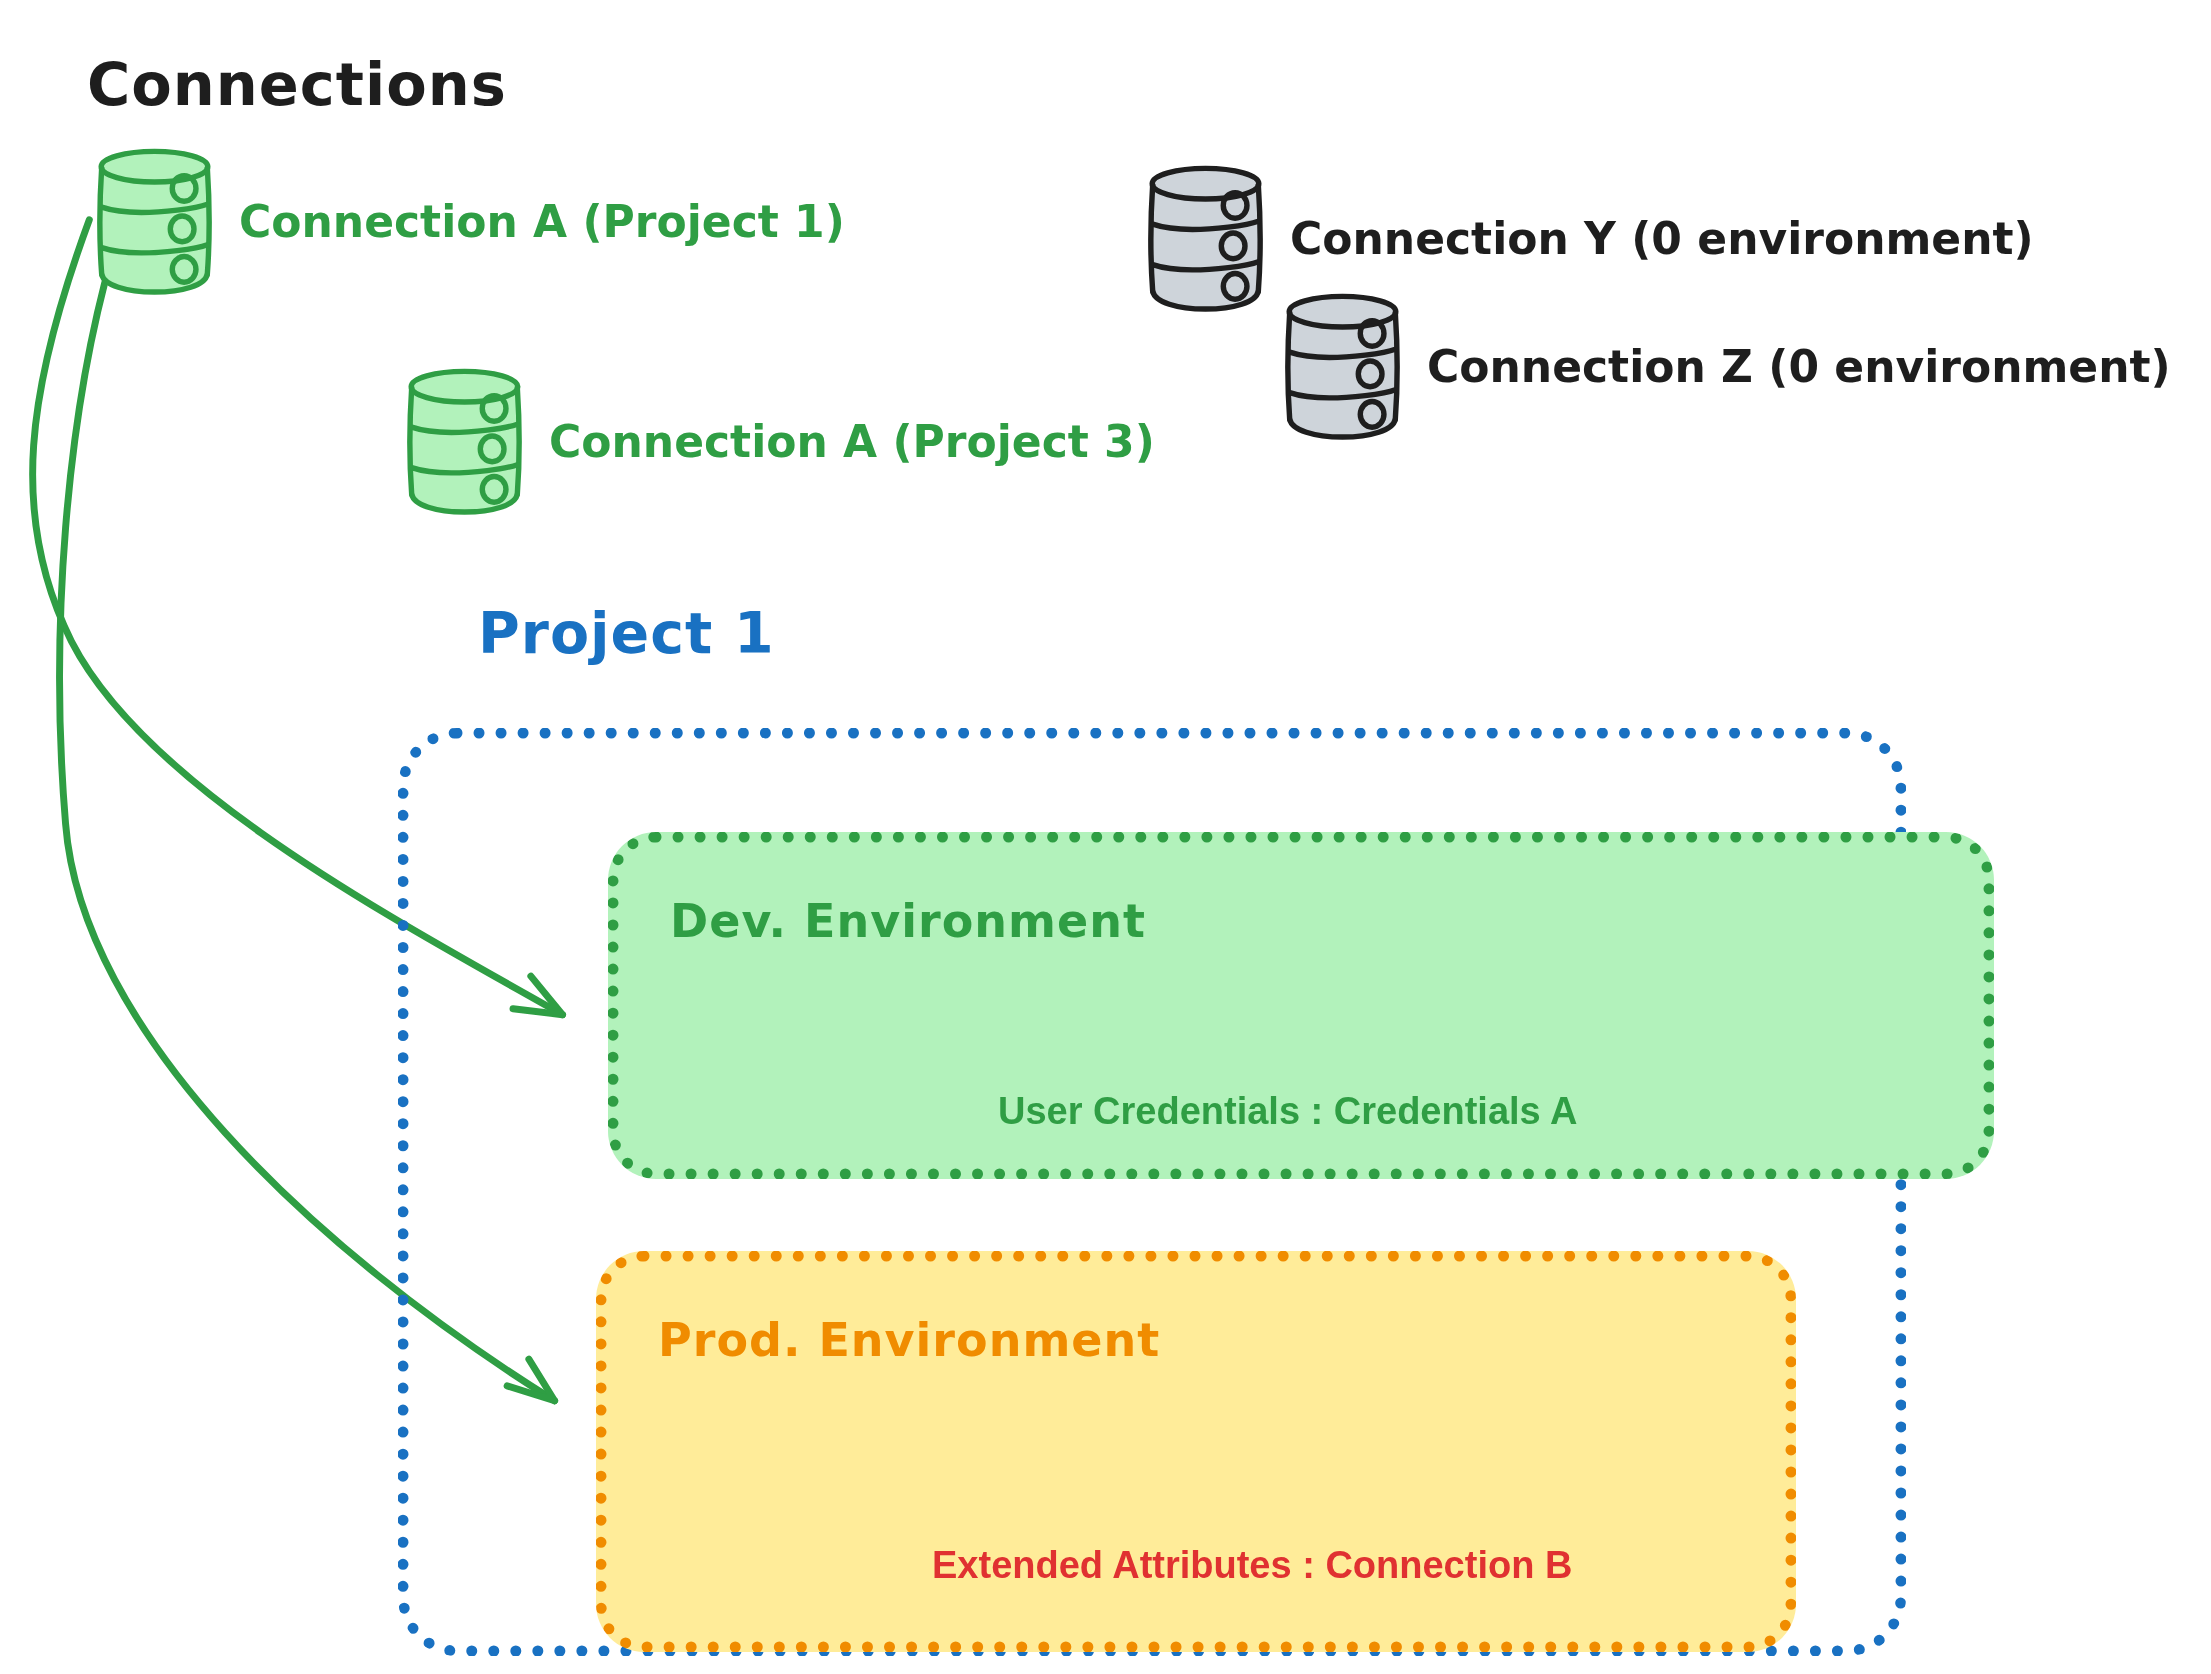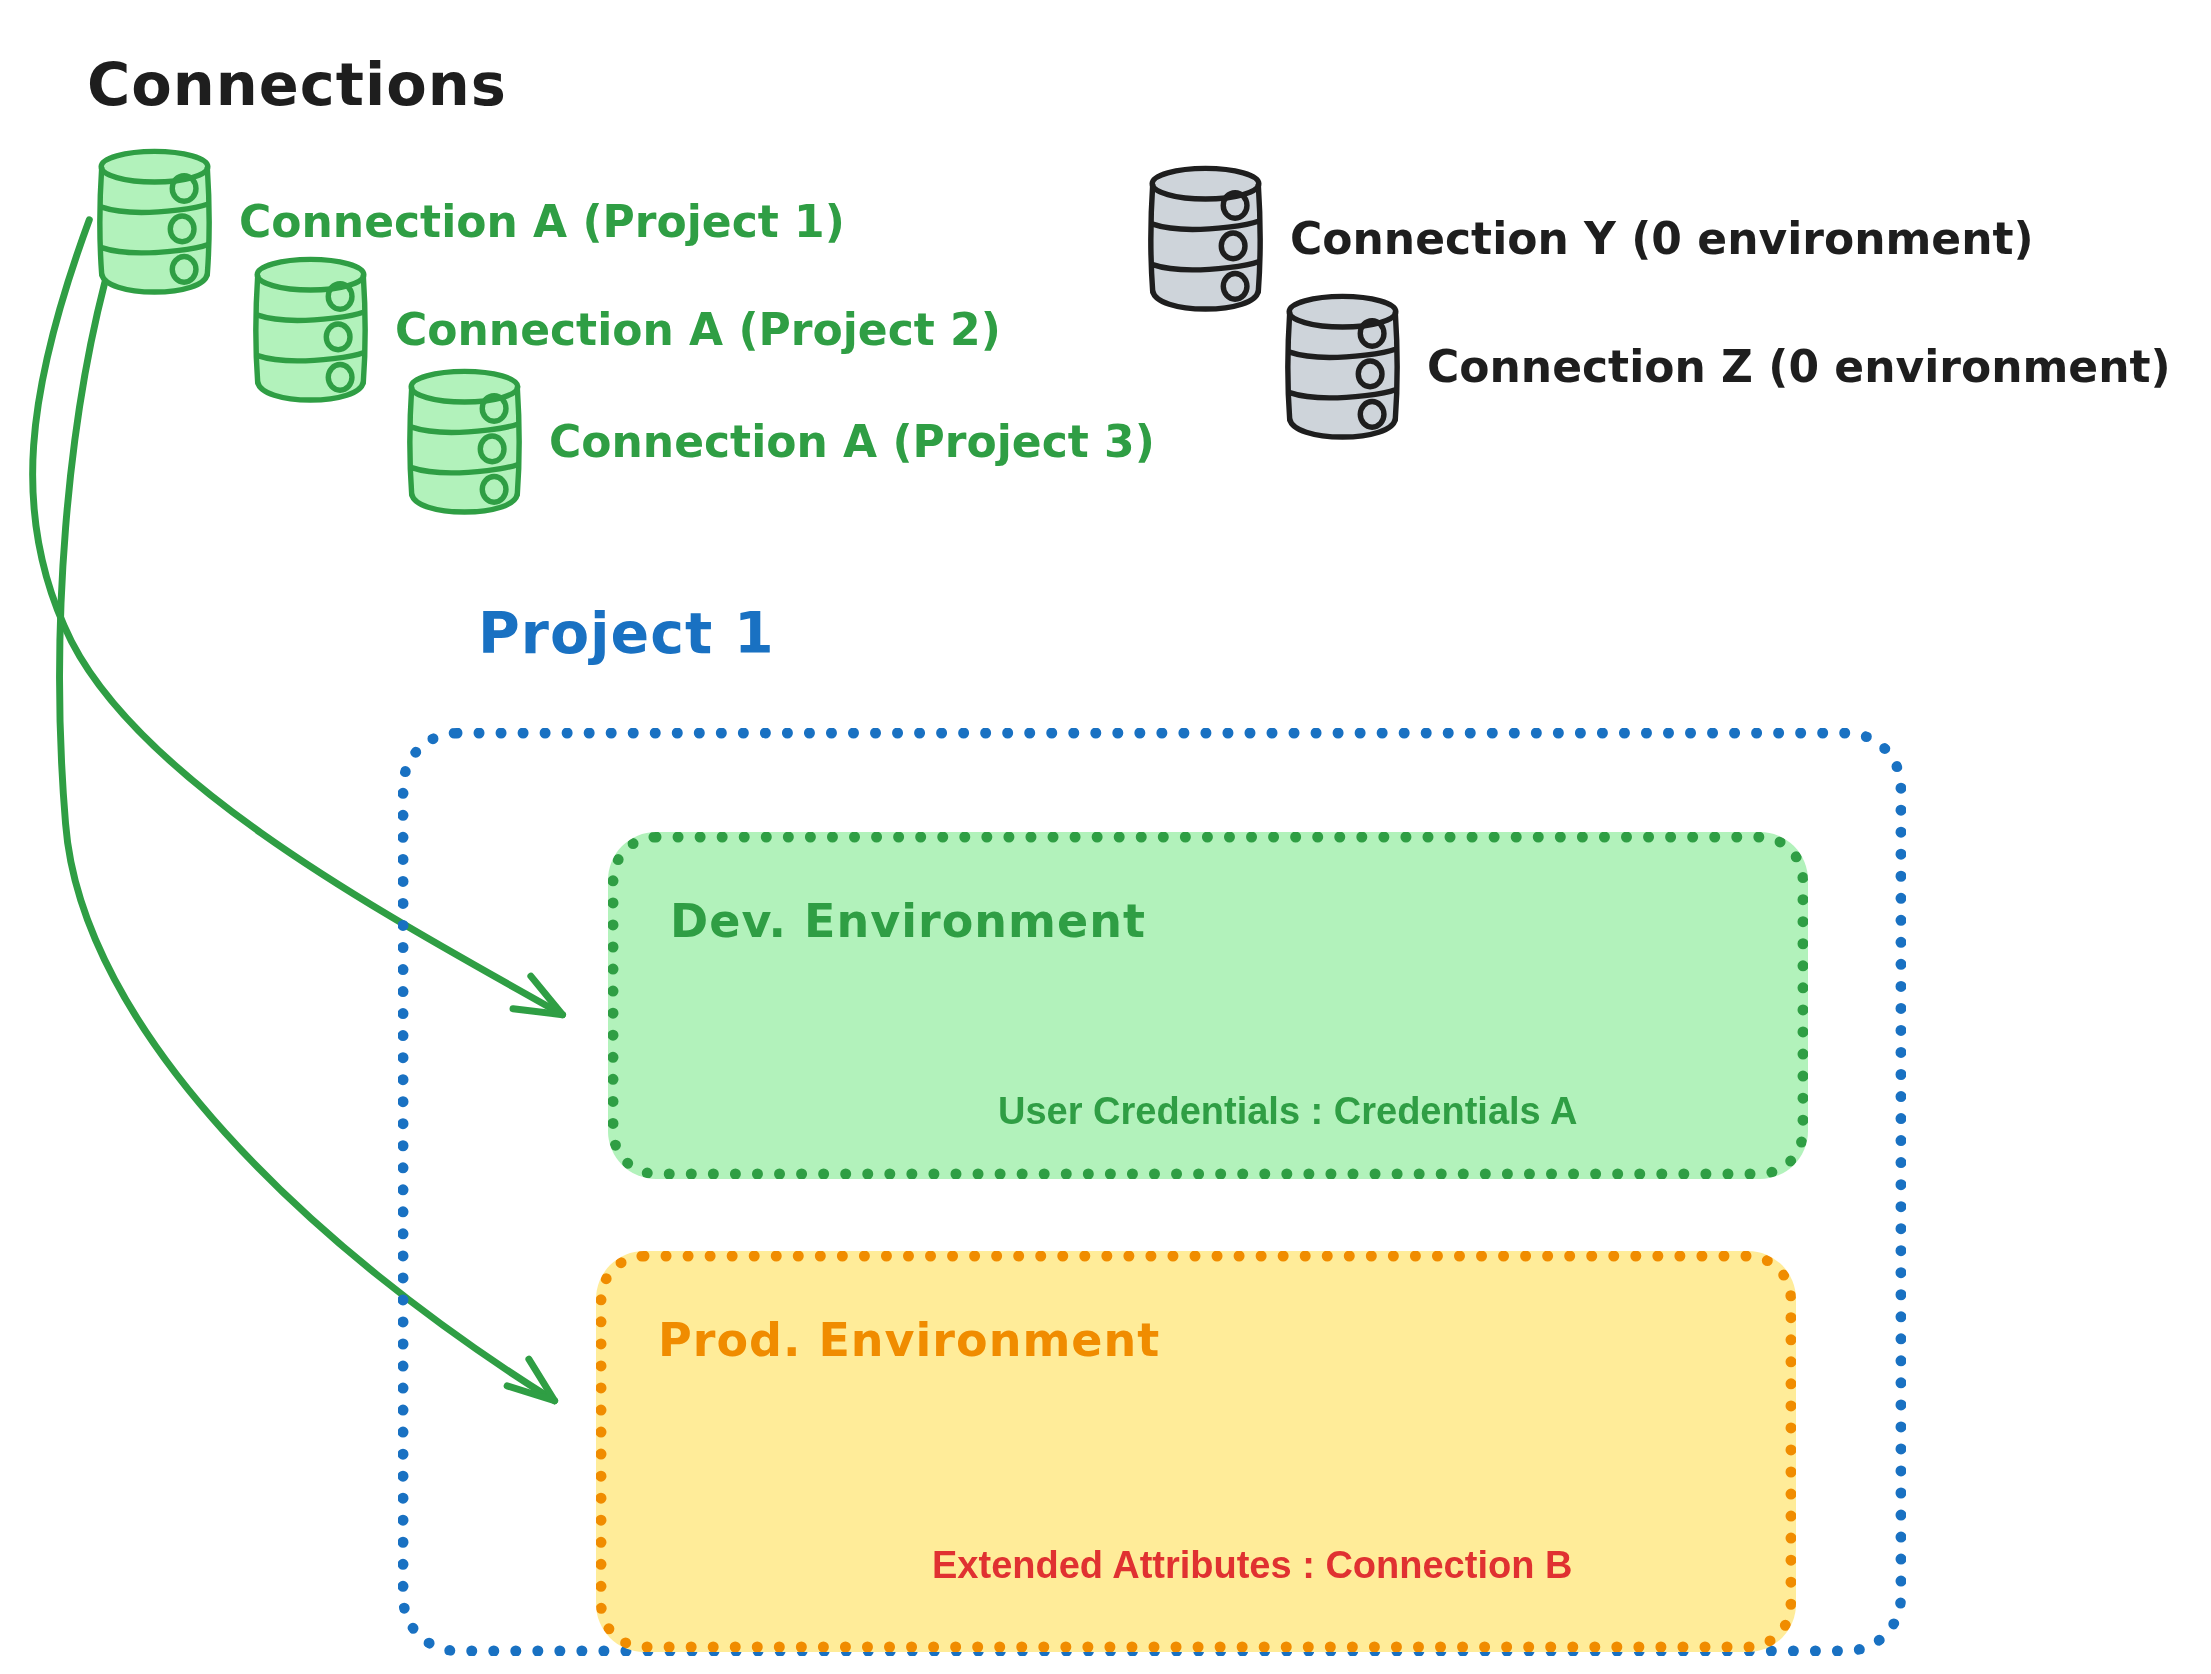--- a/index.html
+++ b/index.html
@@ -43,21 +43,21 @@
     box-sizing:border-box;
   }
   .env{
     position:absolute;border-radius:48px;box-sizing:border-box;
   }
   .env .env-title{
     position:absolute;left:51px;top:51px;
     font-size:46px;font-weight:bold;letter-spacing:1px;white-space:nowrap;
   }
   .env-dev{
-    left:608px;top:832px;width:1200px;height:347px;
+    left:608px;top:832px;width:1386px;height:347px;
     background:#b2f2bb;border:11px dotted #2f9e44;
   }
   .env-dev .env-title{color:#2f9e44;}
   .env-prod{
     left:596px;top:1251px;width:1200px;height:401px;
     background:#ffec99;border:11px dotted #f08c00;
   }
   .env-prod .env-title{color:#f08c00;}
 
   .mono{
@@ -106,26 +106,20 @@
       <path d="M 560 1415 L 534 1373 M 560 1415 L 512 1400"></path>
     </g>
   </svg>
 
   <div class="conn green conn-a1">
     <svg class="db green" viewBox="0 0 122 156" width="121" height="154">
         <use href="#db-cyl"></use>
       </svg>
     <span class="label">Connection A (Project 1)</span>
   </div>
-  <div class="conn green conn-a2">
-    <svg class="db green" viewBox="0 0 122 156" width="121" height="154">
-        <use href="#db-cyl"></use>
-      </svg>
-    <span class="label">Connection A (Project 2)</span>
-  </div>
   <div class="conn green conn-a3">
     <svg class="db green" viewBox="0 0 122 156" width="121" height="154">
         <use href="#db-cyl"></use>
       </svg>
     <span class="label">Connection A (Project 3)</span>
   </div>
 
   <div class="conn gray conn-y">
     <svg class="db gray" viewBox="0 0 122 156" width="121" height="154">
         <use href="#db-cyl"></use>

